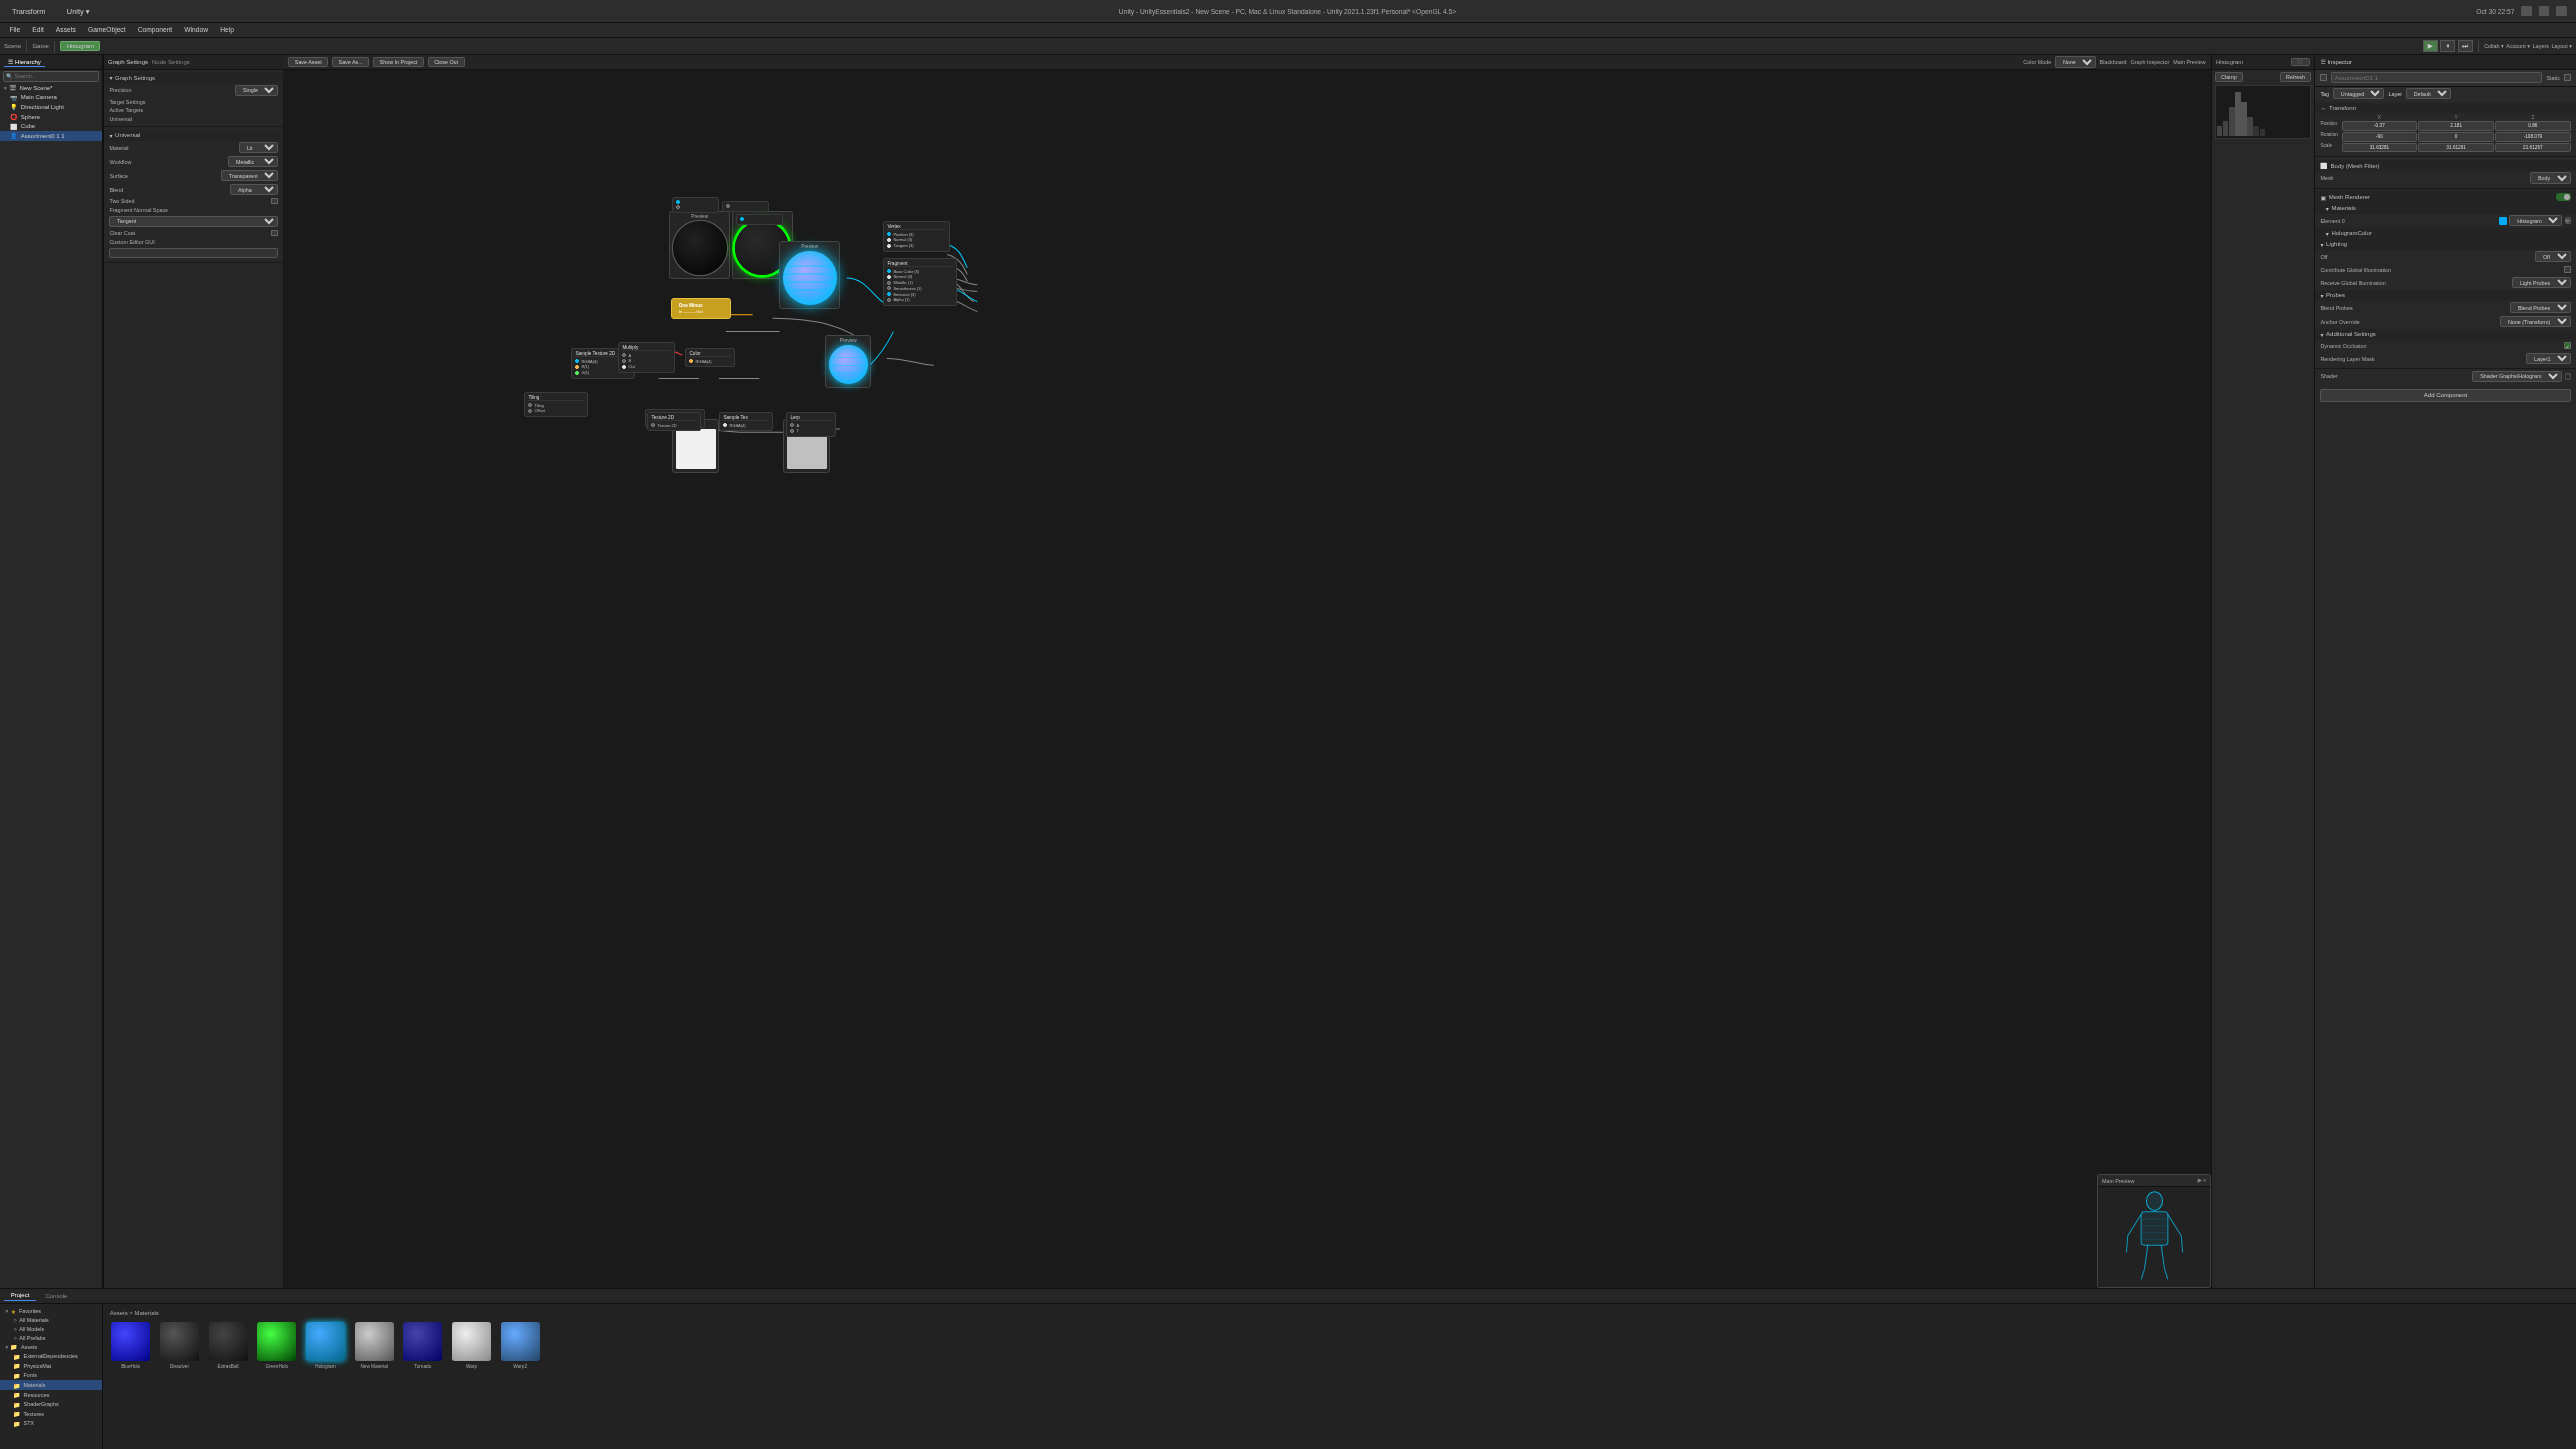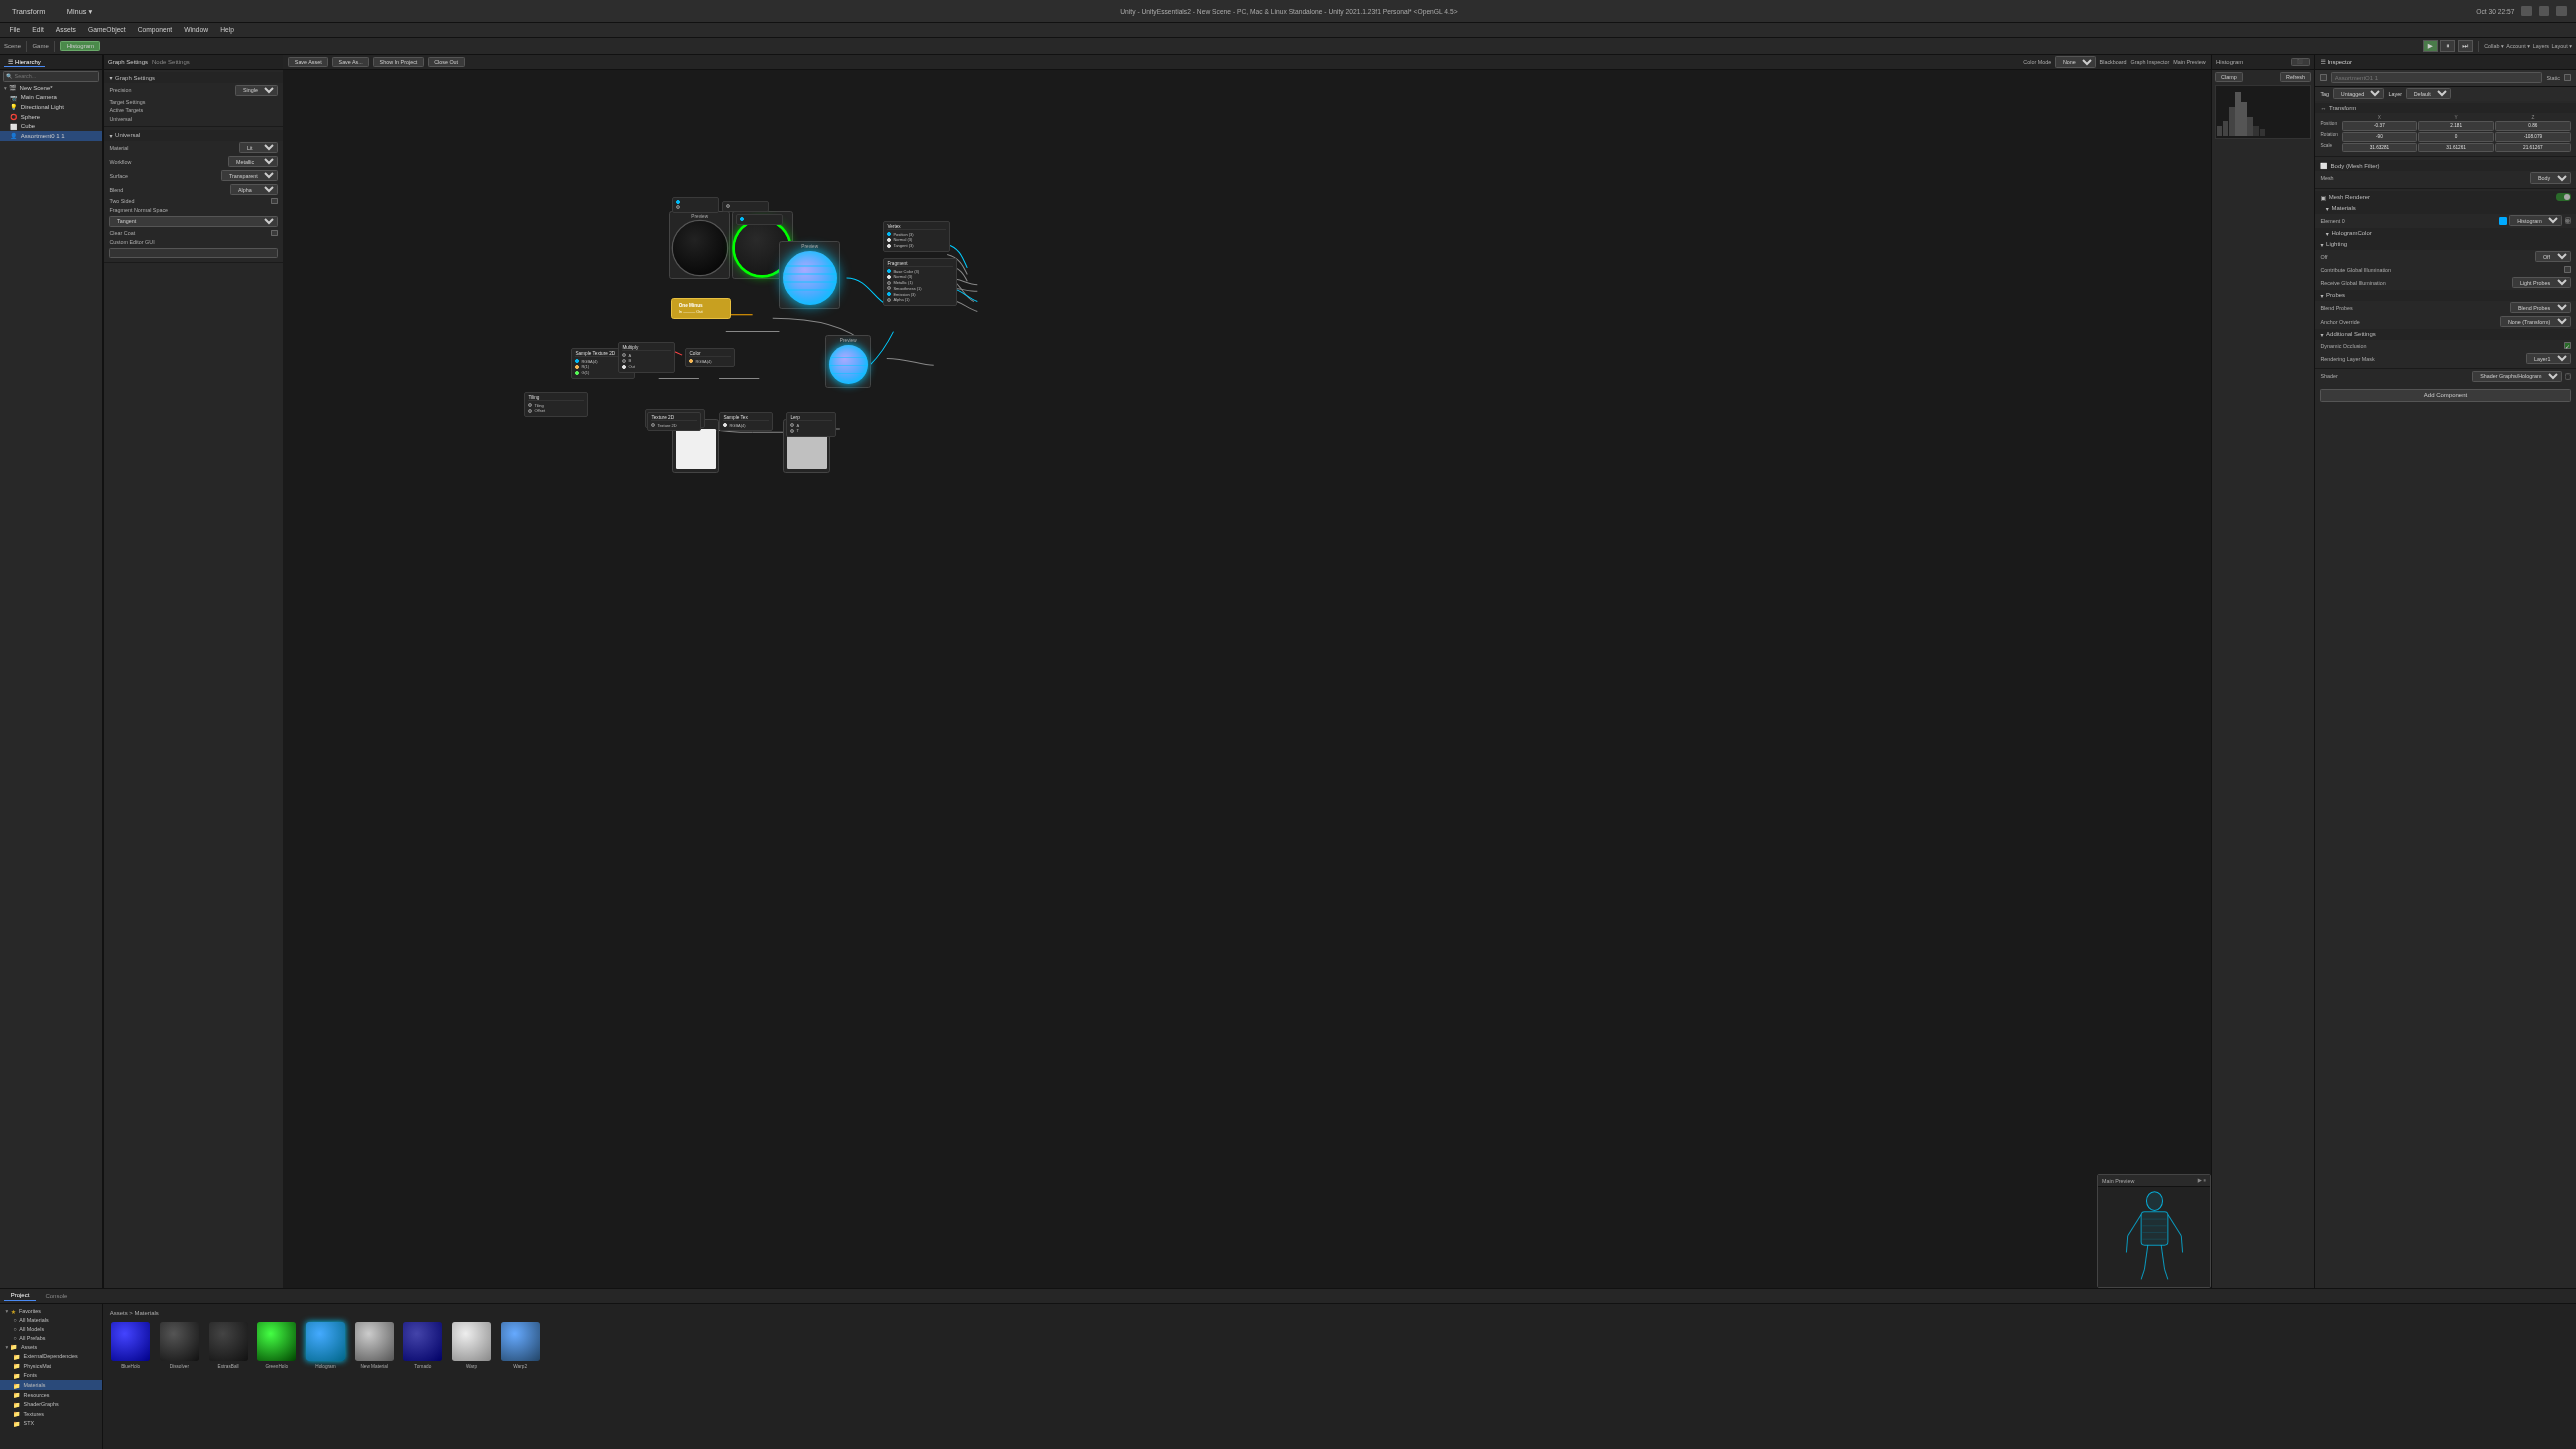--- a/index.html
+++ b/index.html
@@ -563,21 +563,21 @@
     .mini-dot-white { background: #ddd; border-color: #eee; }
     .mini-dot-green { background: #4f4; border-color: #6f6; }
     .mini-dot-yellow { background: #fa4; border-color: #fc6; }
 
   </style>
 </head>
 <body>
 
 <div id="top-bar">
   <span id="activities-label">Transform</span>
-  <span id="unity-menu">Minus ▾</span>
+  <span id="unity-menu">Unity ▾</span>
   <div class="title-bar-center">Unity - UnityEssentials2 - New Scene - PC, Mac &amp; Linux Standalone - Unity 2021.1.23f1 Personal* &lt;OpenGL 4.5&gt;</div>
   <div class="top-bar-right">
     <span style="font-size:6.7px;color:#aaa;">Oct 30  22:57</span>
     <span class="top-icon"></span>
     <span class="top-icon"></span>
     <span class="top-icon"></span>
   </div>
 </div>
 
 <div id="menu-bar">

